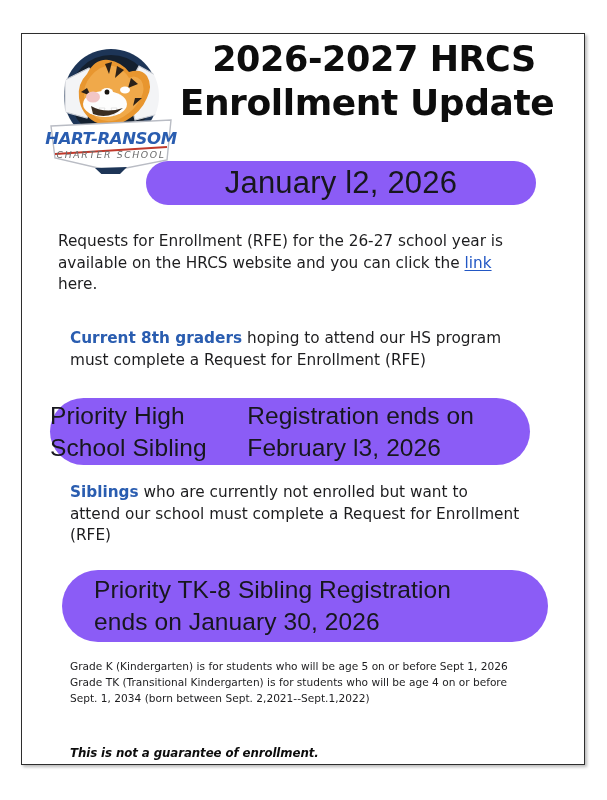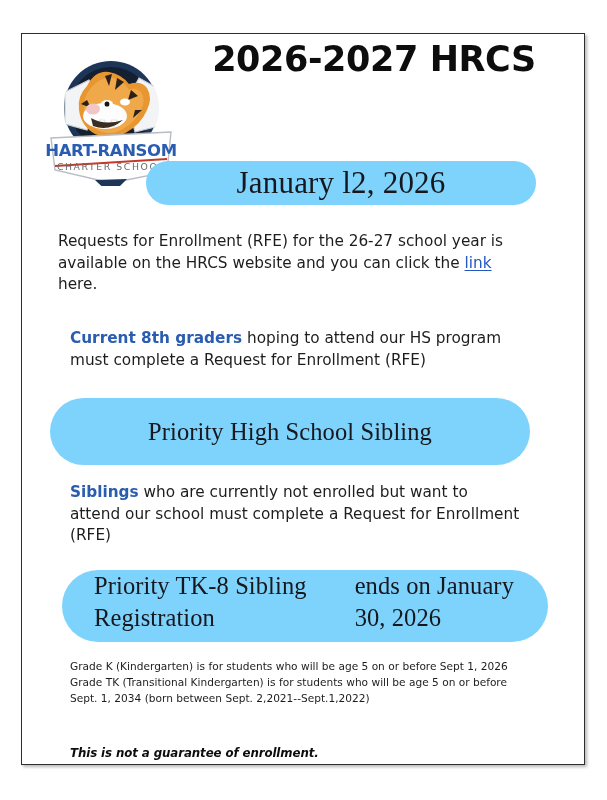--- a/index.html
+++ b/index.html
@@ -30,23 +30,24 @@
   }
 
   
   .header {
     position: relative;
     height: 118px;
   }
   .logo {
     position: absolute;
     left: 21px;
-    top: 18px;
+    top: 6px;
     width: 136px;
     height: 134px;
+    font-style: italic;
   }
   .title-block {
     position: absolute;
     left: 150px;
     top: 4px;
     right: 8px;
     text-align: center;
   }
   .title-line {
     font-family: "DejaVu Sans", sans-serif;
@@ -57,24 +58,24 @@
     color: #0d0d0d;
     white-space: nowrap;
   }
   .title-line.l2 {
     font-size: 36px;
     margin-left: -14px;
   }
 
   
   .pill {
-    background: #7dd3fc;
+    background: #8b5cf6;
     border-radius: 999px;
     color: #17171d;
-    font-family: Liberation Serif, serif;
+    font-family: Liberation Sans, sans-serif;
   }
   .pill-date {
     position: absolute;
     left: 124px;
     top: 127px;
     width: 390px;
     height: 44px;
     display: flex;
     align-items: center;
     justify-content: center;
@@ -95,21 +96,21 @@
     line-height: 1.28;
     letter-spacing: 0.1px;
   }
   .pill-tk {
     position: absolute;
     left: 40px;
     top: 536px;
     width: 486px;
     height: 72px;
     display: flex;
-    flex-direction: row;
+    flex-direction: column;
     align-items: flex-start;
     justify-content: center;
     padding-left: 32px;
     box-sizing: border-box;
     font-size: 24.5px;
     line-height: 1.32;
     letter-spacing: 0.1px;
   }
 
   
@@ -209,49 +210,51 @@
         <path d="M12 114 L124 107" stroke="#c0392b" stroke-width="2" fill="none"></path>
         <text x="68" y="104" text-anchor="middle" font-family="'DejaVu Sans', sans-serif" font-weight="700" font-size="16.5" fill="#2a5db0" letter-spacing="-0.4">HART-RANSOM</text>
         <text x="68" y="118" text-anchor="middle" font-family="'DejaVu Sans', sans-serif" font-weight="400" font-size="9.3" fill="#6b6b6b" letter-spacing="1.6">CHARTER SCHOOL</text>
 
         <path d="M52 128 L68 143 L84 127 Z" fill="#1d3557"></path>
       </svg>
     </div>
 
     <div class="title-block">
       <div class="title-line l1">2026-2027 HRCS</div>
+      <div class="title-line l2">Enrollment Update</div>
     </div>
   </div>
 
   <div class="pill pill-date">
     <span>January l2, 2026</span>
   </div>
 
   <div class="body-text para-1">
     <span>Requests for Enrollment (RFE) for the 26-27 school year is available on the HRCS website and you can click the </span><a class="link" href="#">link</a><span> here.</span>
   </div>
 
   <div class="body-text para-2">
     <span class="blue-bold">Current 8th graders</span><span> hoping to attend our HS program must complete a Request for Enrollment (RFE)</span>
   </div>
 
   <div class="pill pill-hs">
     <div>Priority High School Sibling</div>
+    <div>Registration ends on February l3, 2026</div>
   </div>
 
   <div class="body-text para-3">
     <span class="blue-bold">Siblings</span><span> who are currently not enrolled but want to attend our school must complete a Request for Enrollment (RFE)</span>
   </div>
 
   <div class="pill pill-tk">
     <div>Priority TK-8 Sibling Registration</div>
     <div>ends on January 30, 2026</div>
   </div>
 
   <div class="fine">
     <div>Grade K (Kindergarten) is for students who will be age 5 on or before Sept 1, 2026</div>
-    <div>Grade TK (Transitional Kindergarten) is for students who will be age 5 on or before</div>
+    <div>Grade TK (Transitional Kindergarten) is for students who will be age 4 on or before</div>
     <div>Sept. 1, 2034 (born between Sept. 2,2021--Sept.1,2022)</div>
   </div>
 
   <div class="disclaimer">This is not a guarantee of enrollment.</div>
 
 </div>
 
 </body></html>

